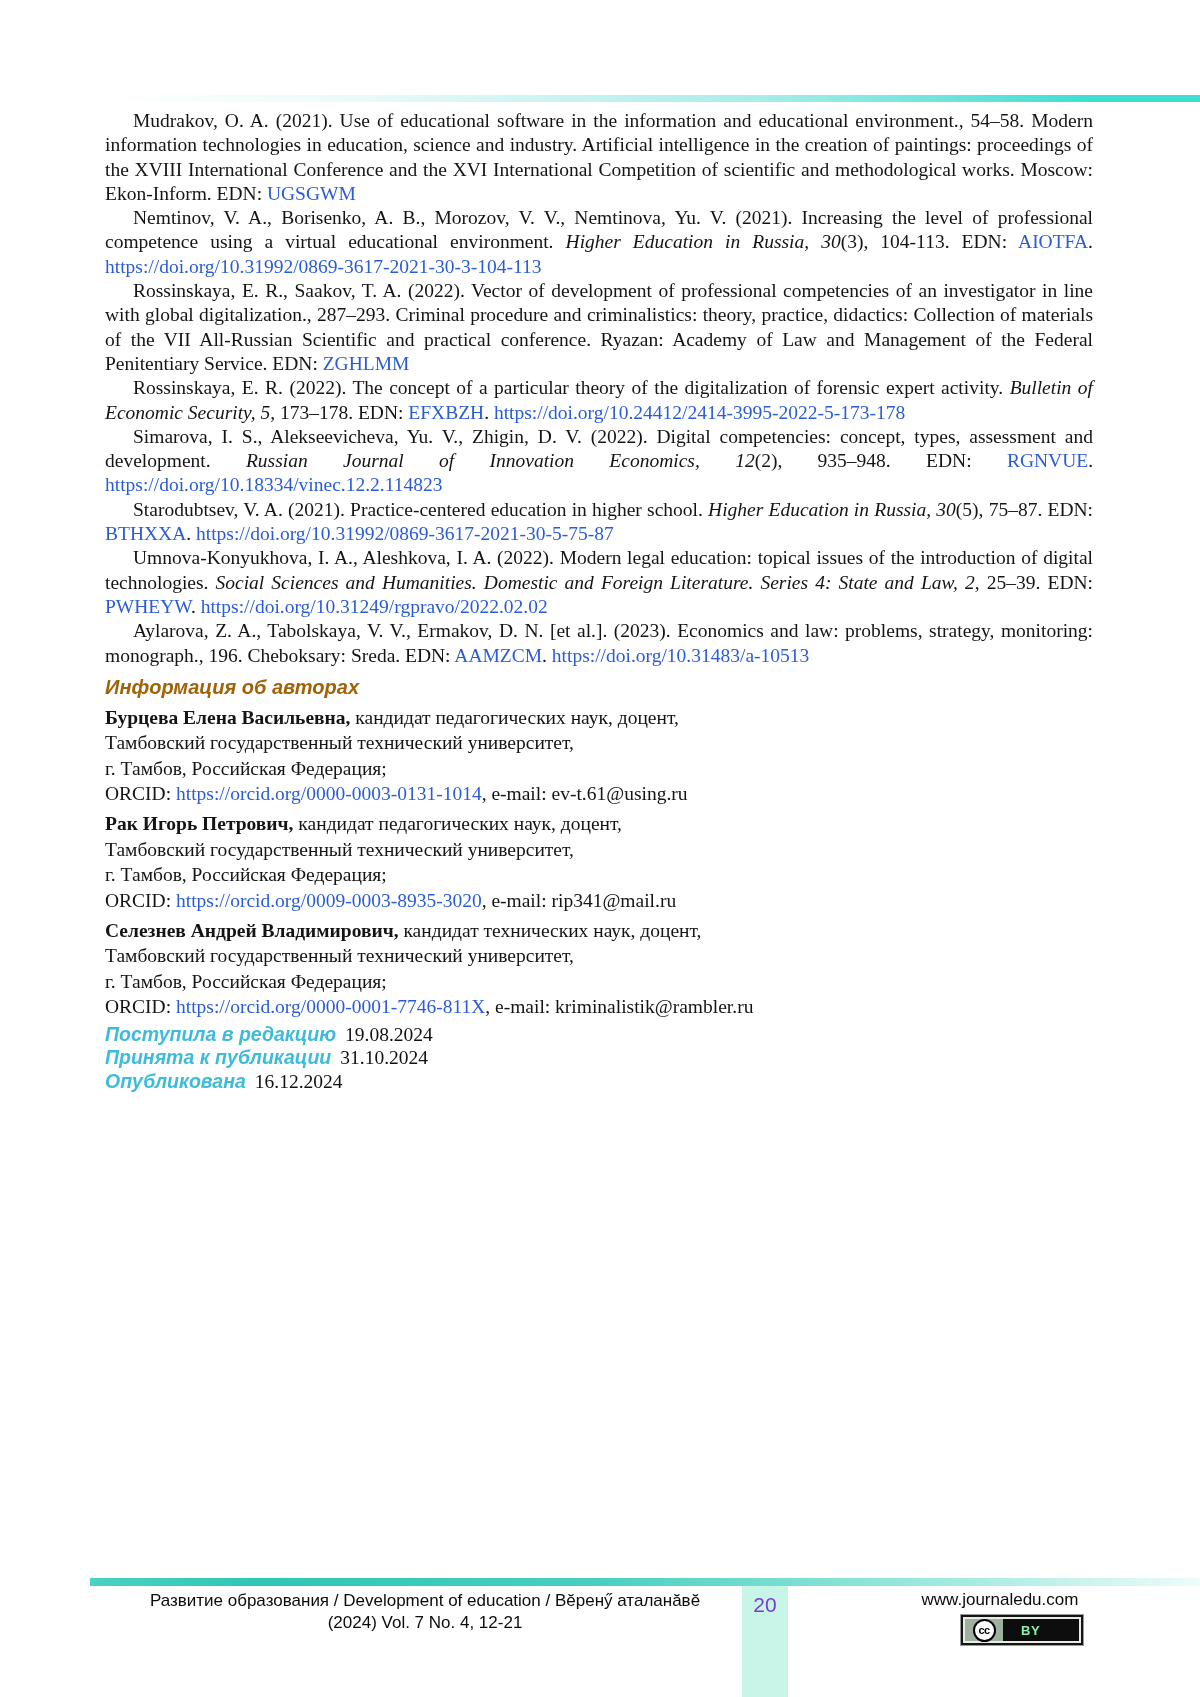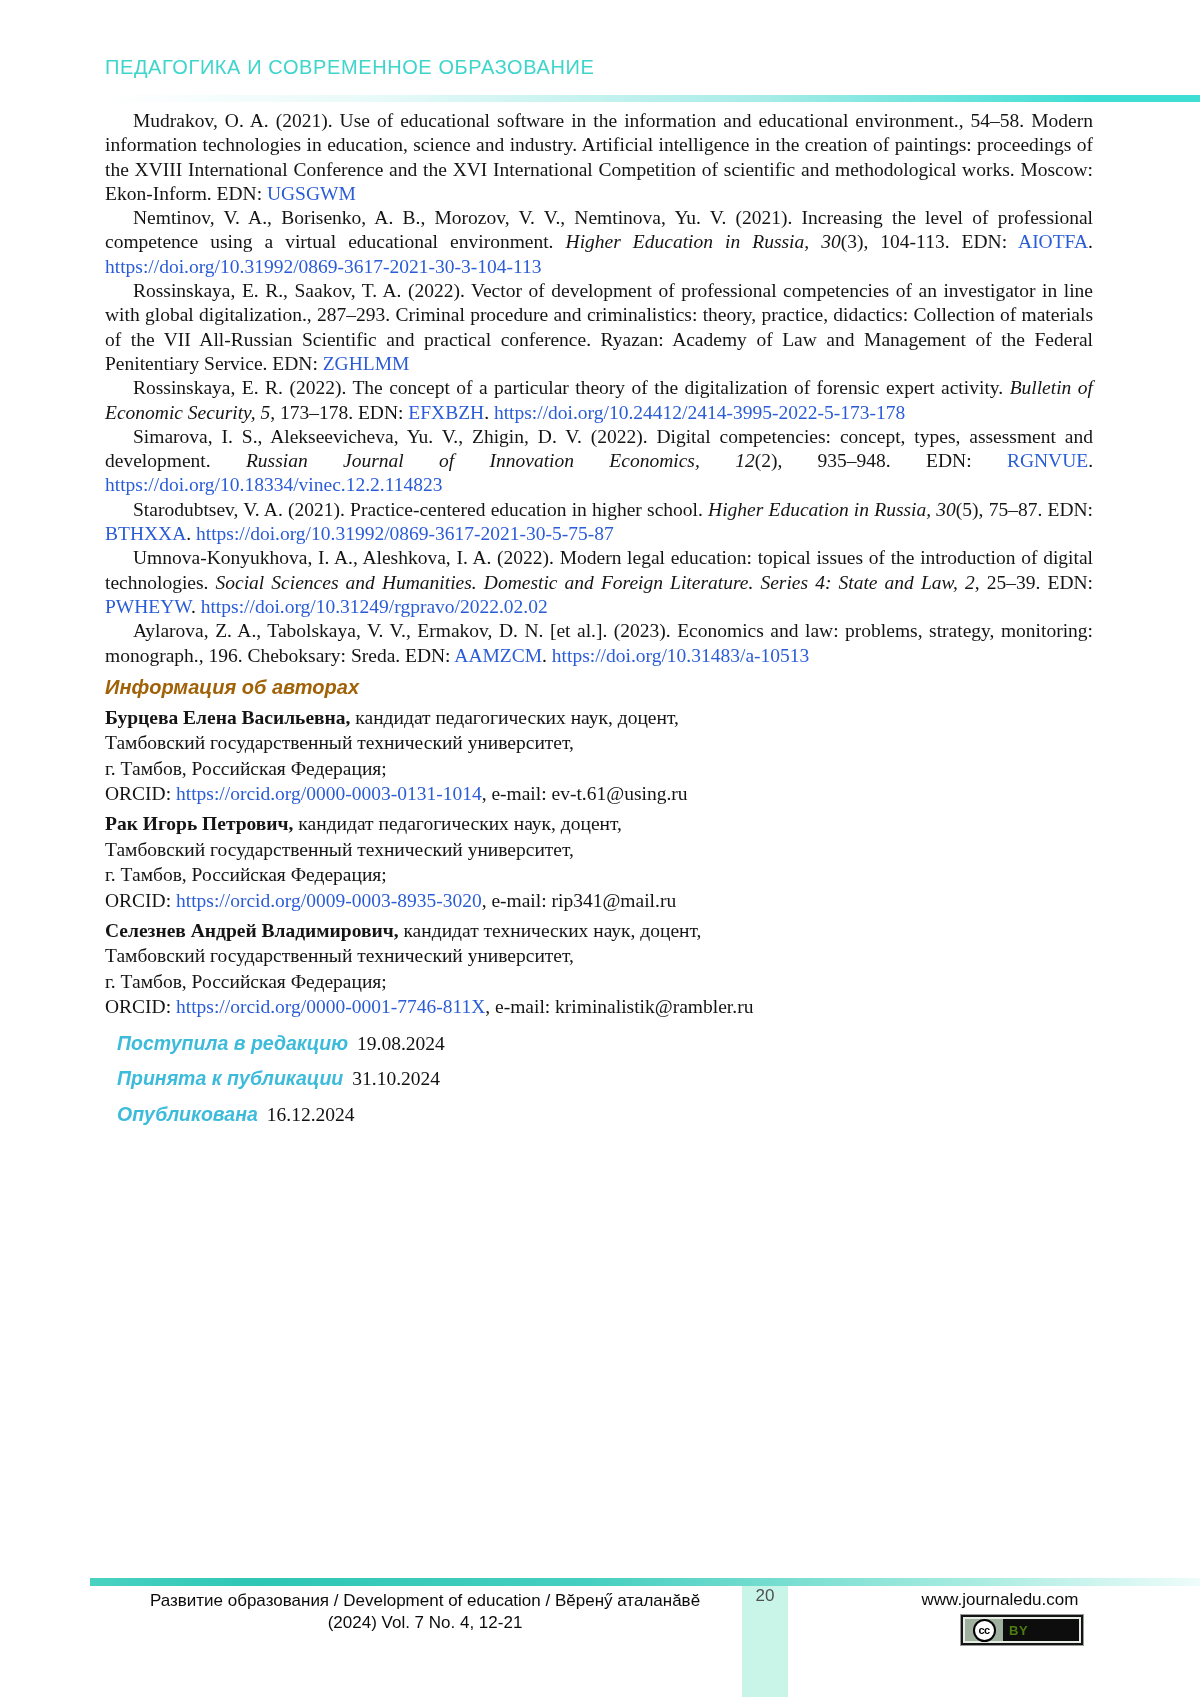--- a/index.html
+++ b/index.html
@@ -21,55 +21,54 @@
   a.lnk{color:#2a5cd7;text-decoration:none;cursor:pointer;}
 
   .authors-heading{margin:6px 0 0 0;font-family:"Liberation Sans",sans-serif;
     font-style:italic;font-weight:700;font-size:20px;color:#a16207;line-height:26px;}
 
   .author-block{margin-top:5px;margin-bottom:1px;}
   .a-line{margin:0;font-size:19.5px;line-height:25.4px;text-align:left;}
   .a-line b{font-weight:700;}
 
   .dates{margin-top:3px;}
-  .date-line{margin:12px;line-height:23.7px;font-size:19.5px;}
+  .date-line{margin:0;line-height:23.7px;font-size:19.5px;}
   .date-label{font-family:"Liberation Sans",sans-serif;font-style:italic;font-weight:700;
     font-size:19.5px;color:#3cbbdb;margin-right:9px;}
   .date-value{color:#111;}
 
   
   .footer-line{position:absolute;left:90px;right:0;top:1578px;height:8px;
     background:linear-gradient(90deg,#49d2c2 0%,#2ec6b5 15%,#46cfc0 45%,#a9ece1 80%,#eefcfa 100%);}
   .page-bar{position:absolute;left:742px;top:1586px;width:46px;bottom:0;background:#c9f5e9;
     text-align:center;}
-  .page-num{display:inline-block;margin-top:0;font-family:"Liberation Sans",sans-serif;
-    font-size:17px;color:#404040;opacity:.9;}
+  .page-num{display:inline-block;margin-top:7px;font-family:"Liberation Sans",sans-serif;
+    font-size:21px;color:#6d28d9;opacity:.9;}
   .footer-left{position:absolute;left:105px;top:1590px;width:640px;text-align:center;
     font-family:"Liberation Sans",sans-serif;font-size:17px;color:#0b0b0b;line-height:21.5px;}
   .footer-right{position:absolute;left:822px;top:1590px;width:356px;text-align:center;
     font-family:"Liberation Sans",sans-serif;font-size:17px;color:#0b0b0b;}
 
   .cc-badge{display:inline-flex;align-items:center;margin-top:5px;margin-left:44px;
     width:118px;height:26px;background:#0d0d0d;border:2px solid #141414;
     box-shadow:0 0 0 1px #9a9a9a, inset 0 0 0 2px #e8ece7;cursor:pointer;}
   .cc-left{display:flex;align-items:center;justify-content:center;
     width:38px;height:22px;margin-left:2px;background:#9fb09e;}
   .cc-circle{display:flex;align-items:center;justify-content:center;
     width:19px;height:19px;border-radius:50%;background:#ffffff;border:2px solid #000;
     font-family:"Liberation Sans",sans-serif;font-weight:700;font-size:11px;color:#000;
     letter-spacing:-.5px;}
-  .cc-by{margin-left:6px;font-family:"Liberation Sans",sans-serif;font-weight:700;
-    font-size:13px;color:#4d7c0f;letter-spacing:.5px;}
+  .cc-by{margin-left:18px;font-family:"Liberation Sans",sans-serif;font-weight:700;
+    font-size:13px;color:#86efac;letter-spacing:.5px;}
 </style>
 </head>
 <body>
 
 <div class="page">
 
-  <div class="header-title">ПЕДАГОГИКА И СОВРЕМЕННОЕ ОБРАЗОВАНИЕ</div>
   <div class="header-line"></div>
 
   <div class="main">
     <p class="ref"><span>Mudrakov, O. A. (2021). Use of educational software in the information and educational environment., 54–58. Modern information technologies in education, science and industry. Artificial intelligence in the creation of paintings: proceedings of the XVIII International Conference and the XVI International Competition of scientific and methodological works. Moscow: Ekon-Inform. EDN: </span><a class="lnk" href="#">UGSGWM</a></p>
     <p class="ref"><span>Nemtinov, V. A., Borisenko, A. B., Morozov, V. V., Nemtinova, Yu. V. (2021). Increasing the level of professional competence using a virtual educational environment. </span><i>Higher Education in Russia, 30</i><span>(3), 104-113. EDN: </span><a class="lnk" href="#">AIOTFA</a><span>. </span><a class="lnk" href="#">https://doi.org/10.31992/0869-3617-2021-30-3-104-113</a></p>
     <p class="ref"><span>Rossinskaya, E. R., Saakov, T. A. (2022). Vector of development of professional competencies of an investigator in line with global digitalization., 287–293. Criminal procedure and criminalistics: theory, practice, didactics: Collection of materials of the VII All-Russian Scientific and practical conference. Ryazan: Academy of Law and Management of the Federal Penitentiary Service. EDN: </span><a class="lnk" href="#">ZGHLMM</a></p>
     <p class="ref"><span>Rossinskaya, E. R. (2022). The concept of a particular theory of the digitalization of forensic expert activity. </span><i>Bulletin of Economic Security, 5</i><span>, 173–178. EDN: </span><a class="lnk" href="#">EFXBZH</a><span>. </span><a class="lnk" href="#">https://doi.org/10.24412/2414-3995-2022-5-173-178</a></p>
     <p class="ref"><span>Simarova, I. S., Alekseevicheva, Yu. V., Zhigin, D. V. (2022). Digital competencies: concept, types, assessment and development. </span><i>Russian Journal of Innovation Economics, 12</i><span>(2), 935–948. EDN: </span><a class="lnk" href="#">RGNVUE</a><span>. </span><a class="lnk" href="#">https://doi.org/10.18334/vinec.12.2.114823</a></p>
     <p class="ref"><span>Starodubtsev, V. A. (2021). Practice-centered education in higher school. </span><i>Higher Education in Russia, 30</i><span>(5), 75–87. EDN: </span><a class="lnk" href="#">BTHXXA</a><span>. </span><a class="lnk" href="#">https://doi.org/10.31992/0869-3617-2021-30-5-75-87</a></p>
     <p class="ref"><span>Umnova-Konyukhova, I. A., Aleshkova, I. A. (2022). Modern legal education: topical issues of the introduction of digital technologies. </span><i>Social Sciences and Humanities. Domestic and Foreign Literature. Series 4: State and Law, 2</i><span>, 25–39. EDN: </span><a class="lnk" href="#">PWHEYW</a><span>. </span><a class="lnk" href="#">https://doi.org/10.31249/rgpravo/2022.02.02</a></p>

